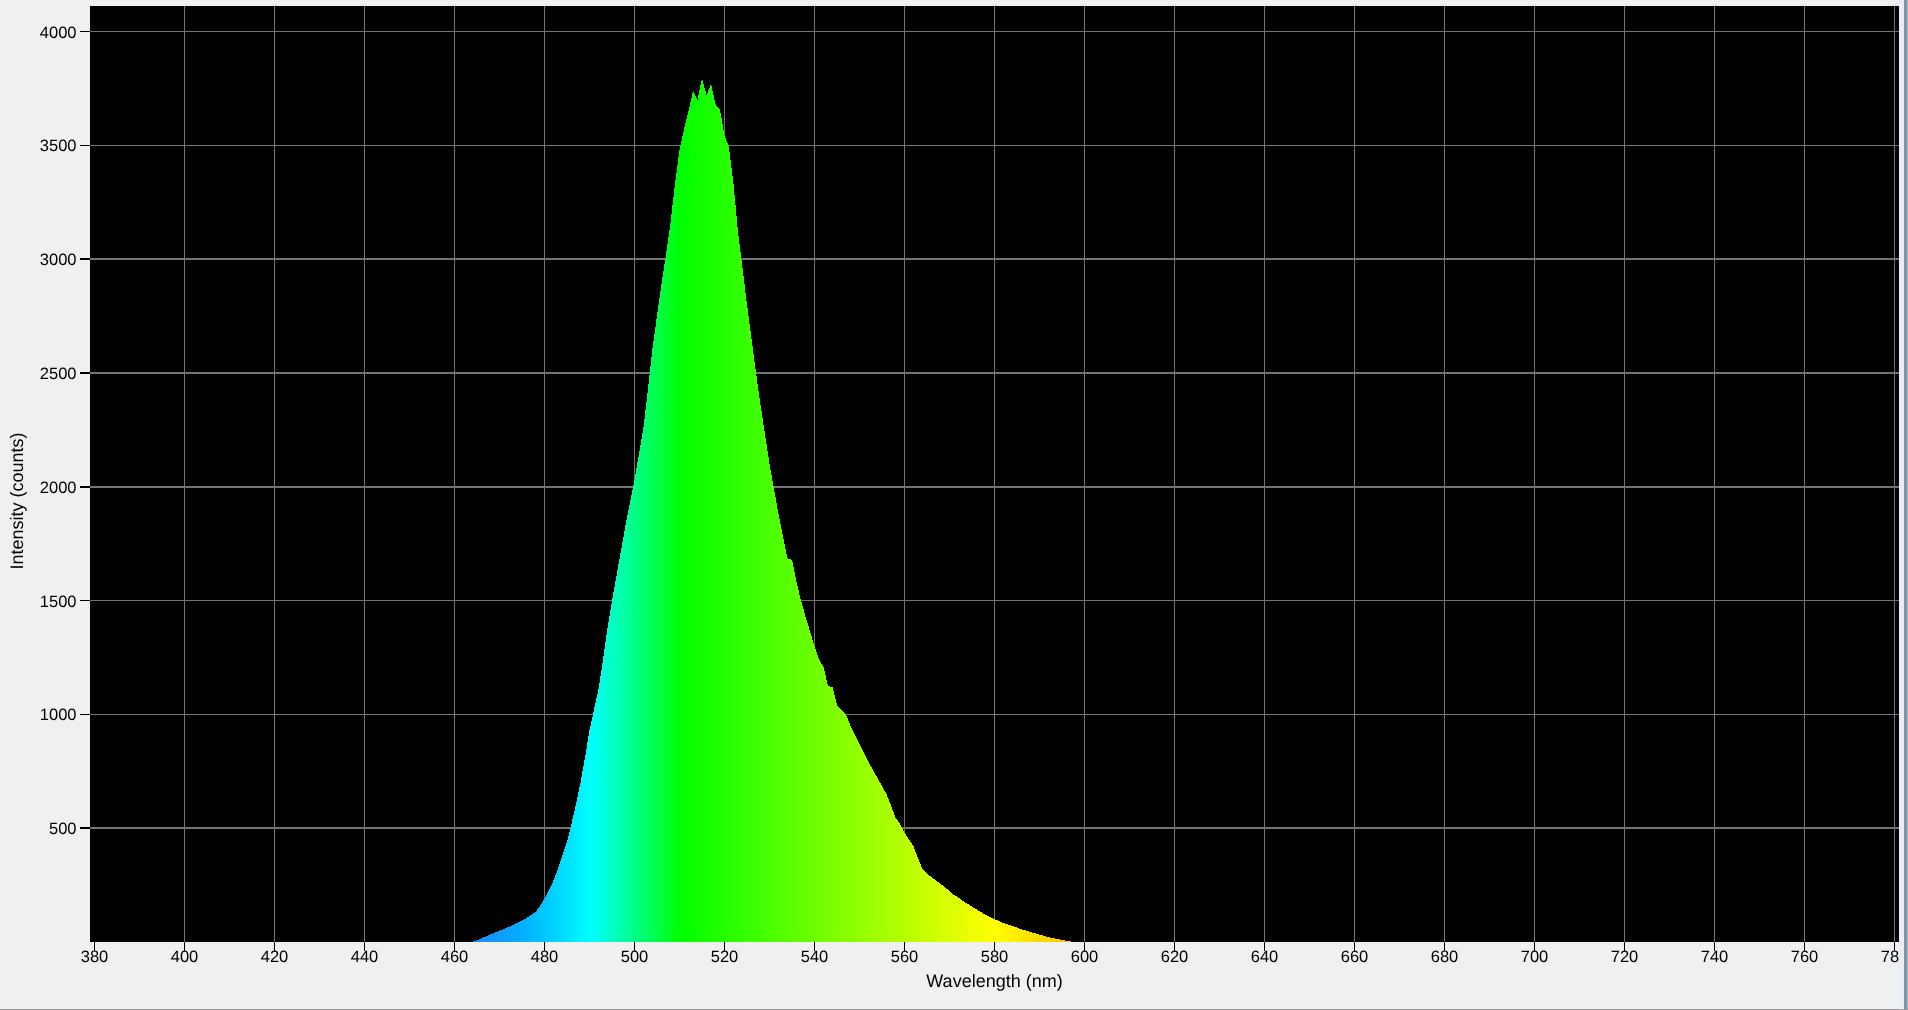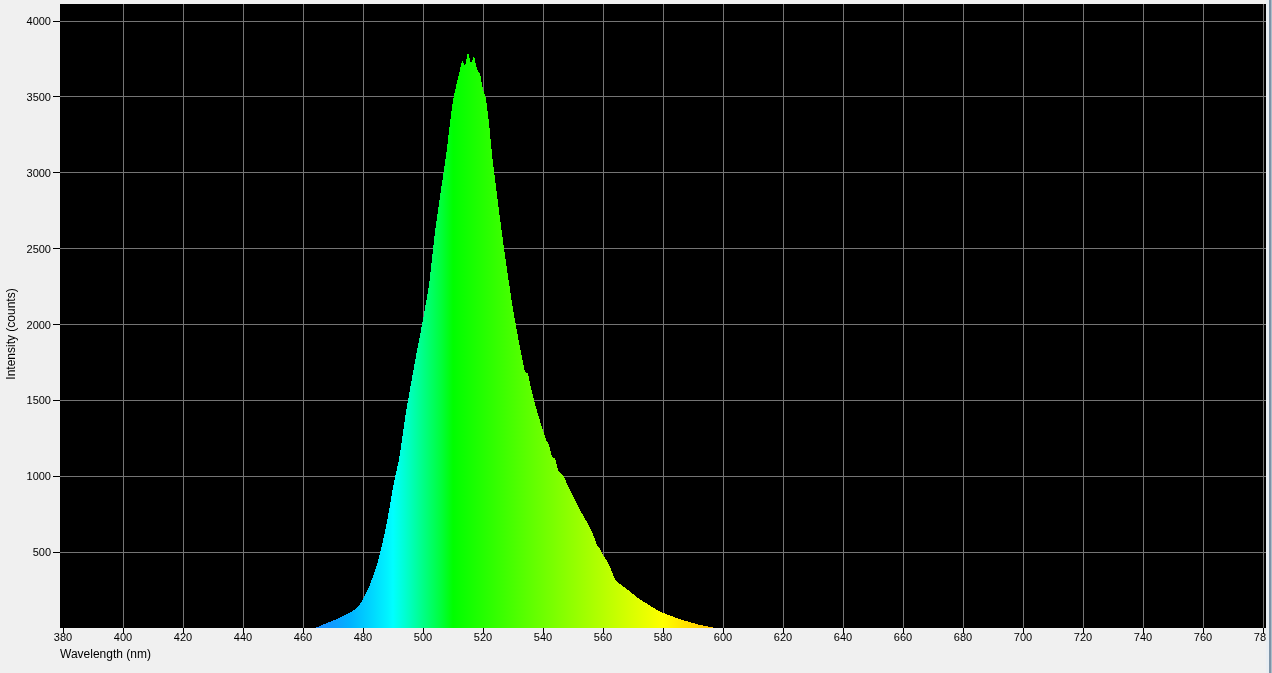--- a/index.html
+++ b/index.html
@@ -1,21 +1,21 @@
 <!DOCTYPE html>
 <html><head>
 <meta charset="utf-8">
 <style>
   html,body{margin:0;padding:0;}
   body{width:1272px;height:673px;overflow:hidden;
        font-family:"Liberation Sans", sans-serif;}
   .page{position:relative;width:1272px;height:673px;background:#f0f0f0;}
   svg{position:absolute;left:0;top:0;}
   .x-axis-title{position:absolute;left:60px;width:1206px;top:647px;
-    text-align:left;font-size:12px;color:#000;}
+    text-align:center;font-size:12px;color:#000;}
   .y-axis-title{position:absolute;left:11px;top:334px;white-space:nowrap;
     transform:translate(-50%,-50%) rotate(-90deg);font-size:12px;color:#000;}
   .win-edge{position:absolute;right:0;top:0;width:6px;height:673px;}
   text{font-family:"Liberation Sans", sans-serif;}
 </style>
 </head>
 <body>
 
 <div class="page" style="background: rgb(240, 240, 240);">
   <svg id="chart" width="1272" height="673" viewBox="0 0 1272 673">

